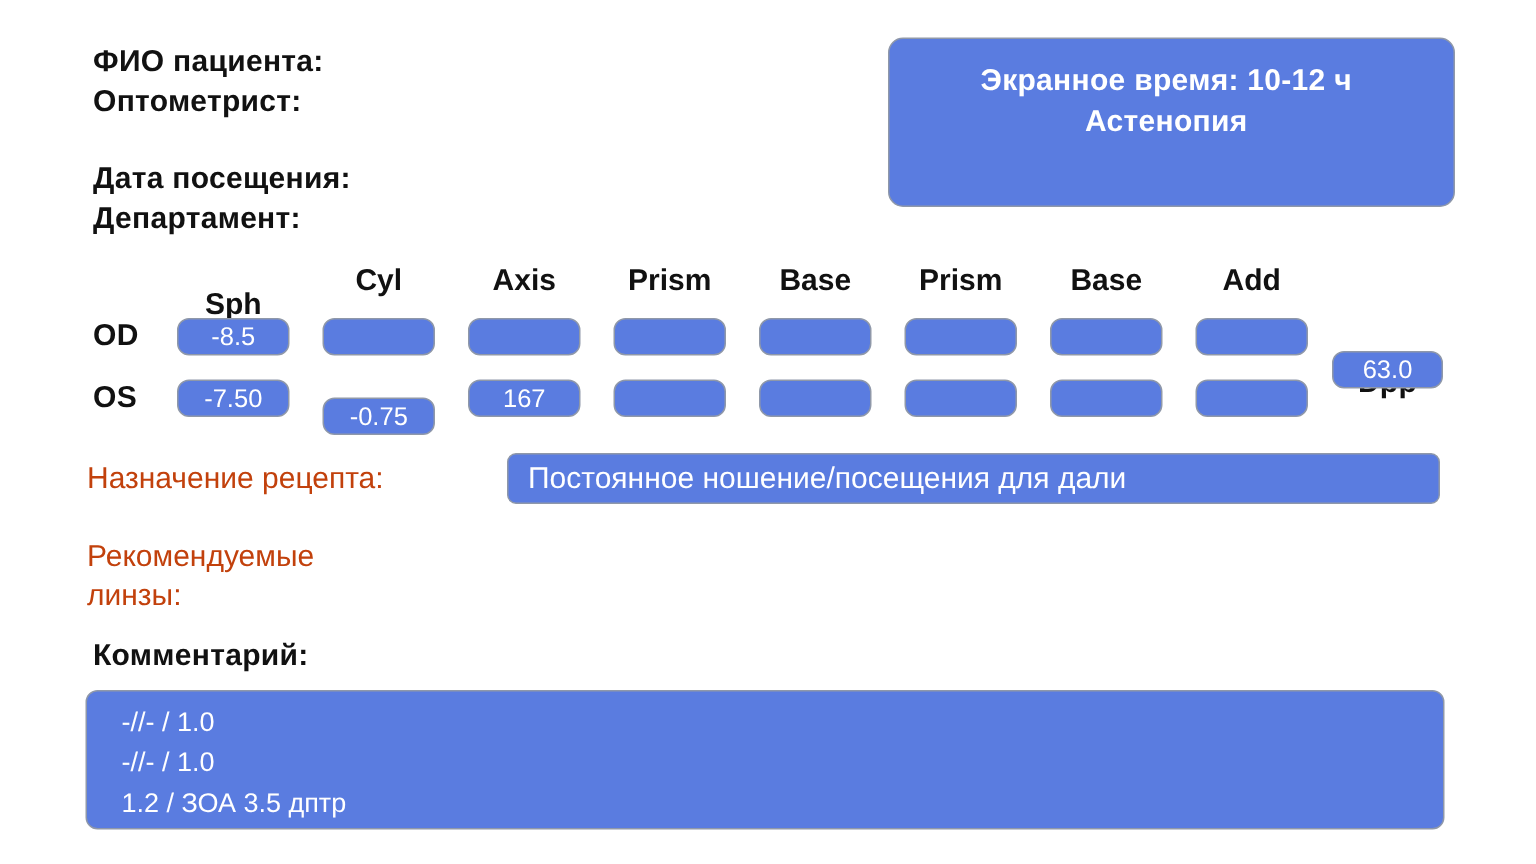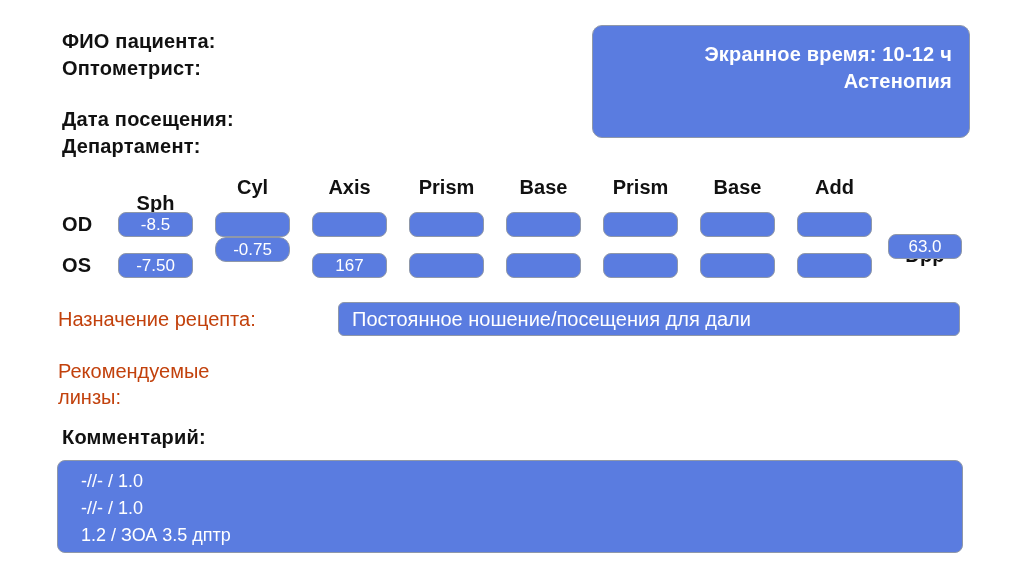--- a/index.html
+++ b/index.html
@@ -35,21 +35,21 @@
   .anamnesis {
     position: absolute;
     left: 592px; top: 25px;
     width: 378px; height: 113px;
     background: var(--accent);
     border: 1px solid var(--box-border);
     border-radius: 10px;
     color: var(--on-accent);
     font-size: 20px;
     font-weight: 700;
-    text-align: right;
+    text-align: center;
     padding: 15px 17px 0 10px;
     line-height: 27px;
     letter-spacing: 0.2px;
   }
   .col-head {
     position: absolute;
     top: 176px;
     width: 75px;
     text-align: center;
     font-size: 20px;
@@ -127,21 +127,21 @@
   <div class="pill" style="left:215px; top:212px;"></div>
   <div class="pill" style="left:312px; top:212px;"></div>
   <div class="pill" style="left:409px; top:212px;"></div>
   <div class="pill" style="left:506px; top:212px;"></div>
   <div class="pill" style="left:603px; top:212px;"></div>
   <div class="pill" style="left:700px; top:212px;"></div>
   <div class="pill" style="left:797px; top:212px;"></div>
 
   <div class="lbl" style="left:62px; top:254px;">OS</div>
   <div class="pill" style="left:118px; top:253px;">-7.50</div>
-  <div class="pill" style="left:215px; top:237px;border-radius:11px;">-0.75</div>
+  <div class="pill" style="left:215px; top:265px;">-0.75</div>
   <div class="pill" style="left:312px; top:253px;">167</div>
   <div class="pill" style="left:409px; top:253px;"></div>
   <div class="pill" style="left:506px; top:253px;"></div>
   <div class="pill" style="left:603px; top:253px;"></div>
   <div class="pill" style="left:700px; top:253px;"></div>
   <div class="pill" style="left:797px; top:253px;"></div>
 
   <div class="lbl" style="left:888px; top:207px; width:74px; text-align:center;margin-top:37px;">Dpp</div>
   <div class="pill" style="left:888px; top:234px; width:74px;">63.0</div>
 

